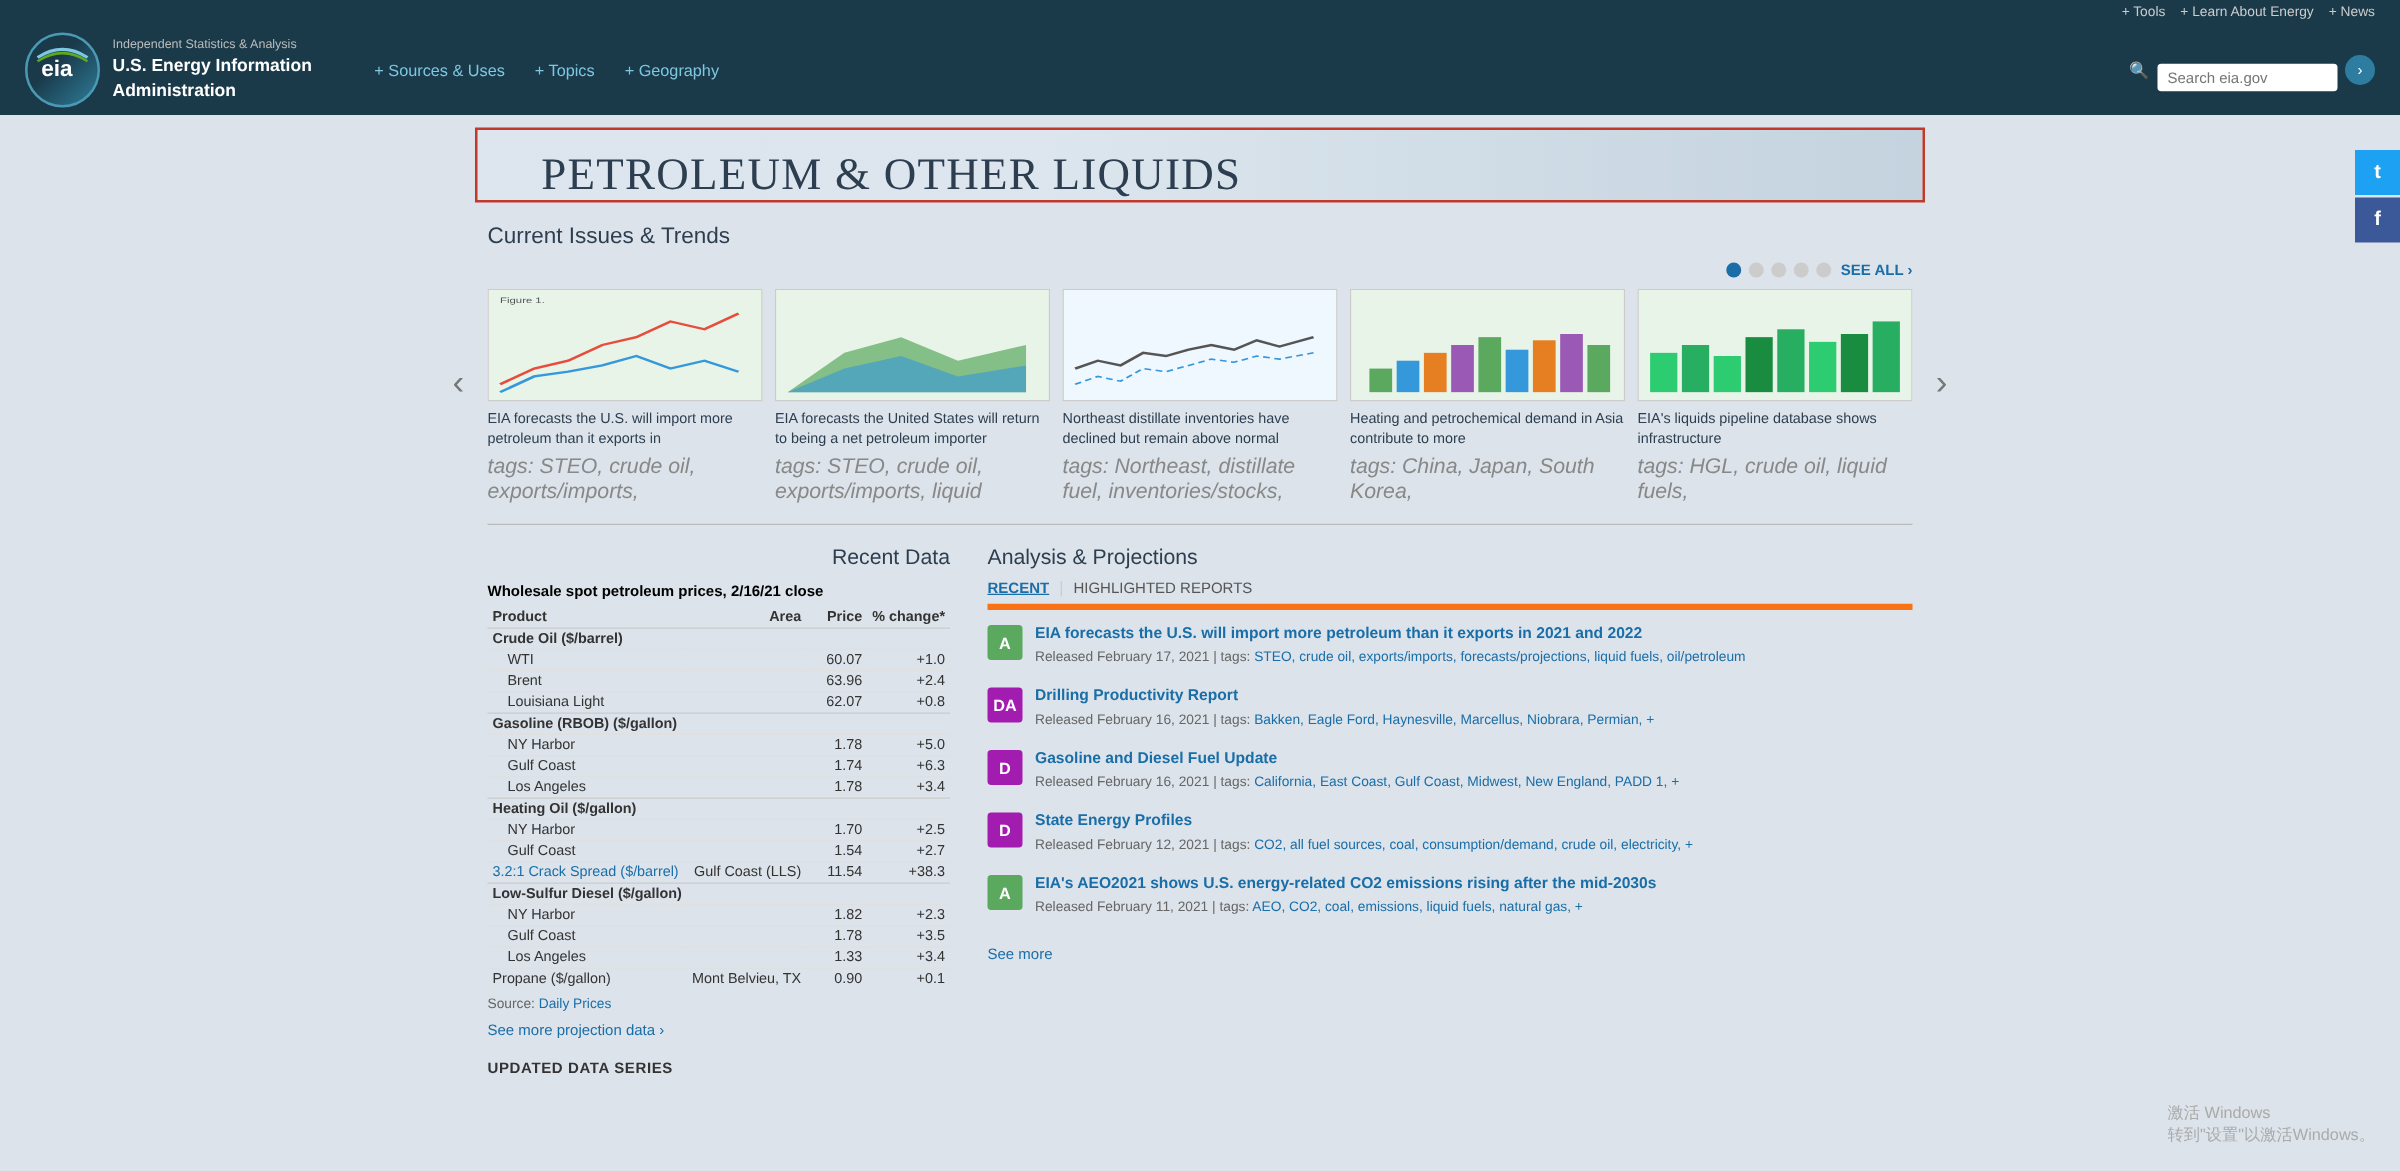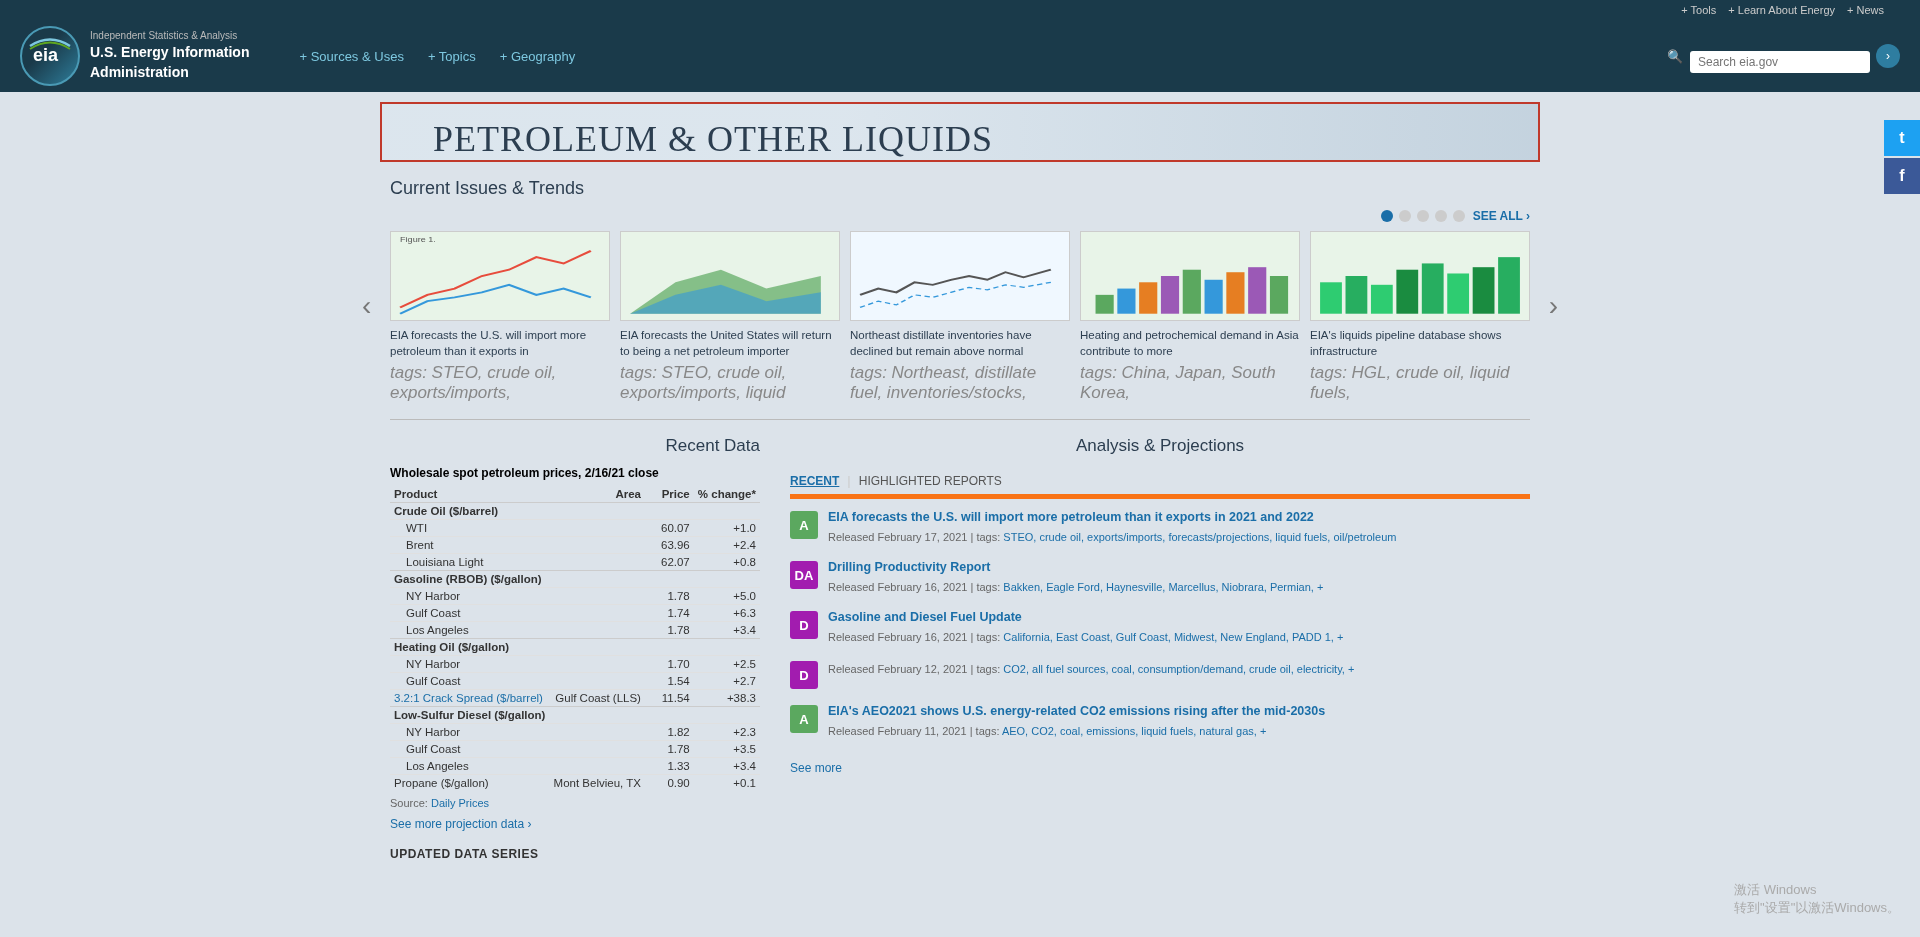--- a/index.html
+++ b/index.html
@@ -1,30 +1,30 @@
 <!DOCTYPE html>
 <html><head>
   <meta charset="utf-8">
   <style>
     * { box-sizing: border-box; margin: 0; padding: 0; }
     body { font-family: Arial, sans-serif; font-size: 13px; background: #dce3ea; }
 
     
     .header { background: #1a3a4a; color: white; }
-    .header-top { display: flex; justify-content: flex-end; align-items: center; padding: 4px 36px; font-size: 11px; gap: 12px; }
+    .header-top { display: flex; justify-content: flex-end; align-items: center; padding: 4px 20px; font-size: 11px; gap: 12px; }
     .header-top a { color: #ccc; text-decoration: none; }
     .header-main { display: flex; align-items: center; padding: 6px 20px; gap: 20px; }
     .logo-area { display: flex; align-items: center; gap: 10px; }
     .logo-circle { width: 60px; height: 60px; border-radius: 50%; background: linear-gradient(135deg, #1a3a4a 40%, #2e7d9a 100%); display: flex; align-items: center; justify-content: center; border: 2px solid #4a9ab5; }
     .logo-text-block { font-size: 10px; color: #ccc; line-height: 1.4; }
     .logo-text-block .agency { font-size: 14px; font-weight: bold; color: white; }
     .nav-links { display: flex; gap: 4px; margin-left: 20px; }
     .nav-btn { background: transparent; border: none; color: #7dc8e0; font-size: 13px; cursor: pointer; padding: 6px 10px; }
     .search-area { margin-left: auto; display: flex; align-items: center; gap: 6px; }
-    .search-input { padding: 4px 8px; border-radius: 3px; border: none; font-size: 12px; width: 180px; background: white; color: #333; margin-top: 12px; }
+    .search-input { padding: 4px 8px; border-radius: 3px; border: none; font-size: 12px; width: 144px; background: white; color: #333; margin-top: 12px; }
     .search-btn { background: #2e7da0; border: none; color: white; border-radius: 50%; width: 24px; height: 24px; cursor: pointer; font-size: 12px; }
 
     
     .page-wrapper { max-width: 1160px; margin: 0 auto; position: relative; }
 
     
     .hero-banner { position: relative; background: linear-gradient(to right, rgba(220,230,238,0.9) 40%, rgba(180,200,215,0.6) 100%); border: 2px solid #c0392b; margin: 10px 0 0 0; padding: 14px 20px 0 20px; }
     .page-title { font-size: 36px; font-weight: normal; color: #2c3e50; letter-spacing: 1px; font-family: Georgia, serif; margin-left: 31px; }
     .sub-nav { display: flex; align-items: center; padding: 8px 0 4px 0; gap: 0; }
     .sub-nav-item { padding: 6px 14px; font-size: 12px; color: #555; cursor: pointer; text-transform: uppercase; font-weight: bold; letter-spacing: 0.5px; }
@@ -91,21 +91,21 @@
     .badge-d { background: #a21caf; }
     .report-body { flex: 1; }
     .report-title { color: #1a6ea8; font-size: 12.5px; font-weight: bold; cursor: pointer; line-height: 1.4; }
     .report-meta { color: #666; font-size: 11px; margin-top: 2px; line-height: 1.5; }
     .report-meta a { color: #1a6ea8; }
 
     
     .updated-title { font-weight: bold; font-size: 12px; text-transform: uppercase; letter-spacing: 0.5px; margin-top: 16px; color: #333; }
 
     
-    .analysis-section-title { font-size: 17px; color: #2c3e50; margin-bottom: 17px; font-weight: normal; text-align: center; }
+    .analysis-section-title { font-size: 17px; color: #2c3e50; margin-bottom: 6px; font-weight: normal; }
     .analysis-top-bar { display: flex; align-items: center; gap: 8px; border-bottom: 5px solid #f97316; padding-bottom: 6px; margin-bottom: 10px; }
 
     
     .watermark { position: fixed; bottom: 20px; right: 20px; color: #aaa; font-size: 13px; }
   </style>
 </head>
 <body>
 
 <div class="social-sidebar">
   <div class="social-btn social-twitter">t</div>
@@ -433,20 +433,21 @@
               <span>Released February 16, 2021</span>
               <span>| tags:</span>
               <a class="link-blue">California, East Coast, Gulf Coast, Midwest, New England, PADD 1, +</a>
             </div>
           </div>
         </div>
 
         <div class="report-item">
           <div class="report-badge badge-d">D</div>
           <div class="report-body">
+            <div class="report-title">State Energy Profiles</div>
             <div class="report-meta">
               <span>Released February 12, 2021</span>
               <span>| tags:</span>
               <a class="link-blue">CO2, all fuel sources, coal, consumption/demand, crude oil, electricity, +</a>
             </div>
           </div>
         </div>
 
         <div class="report-item">
           <div class="report-badge badge-a">A</div>

